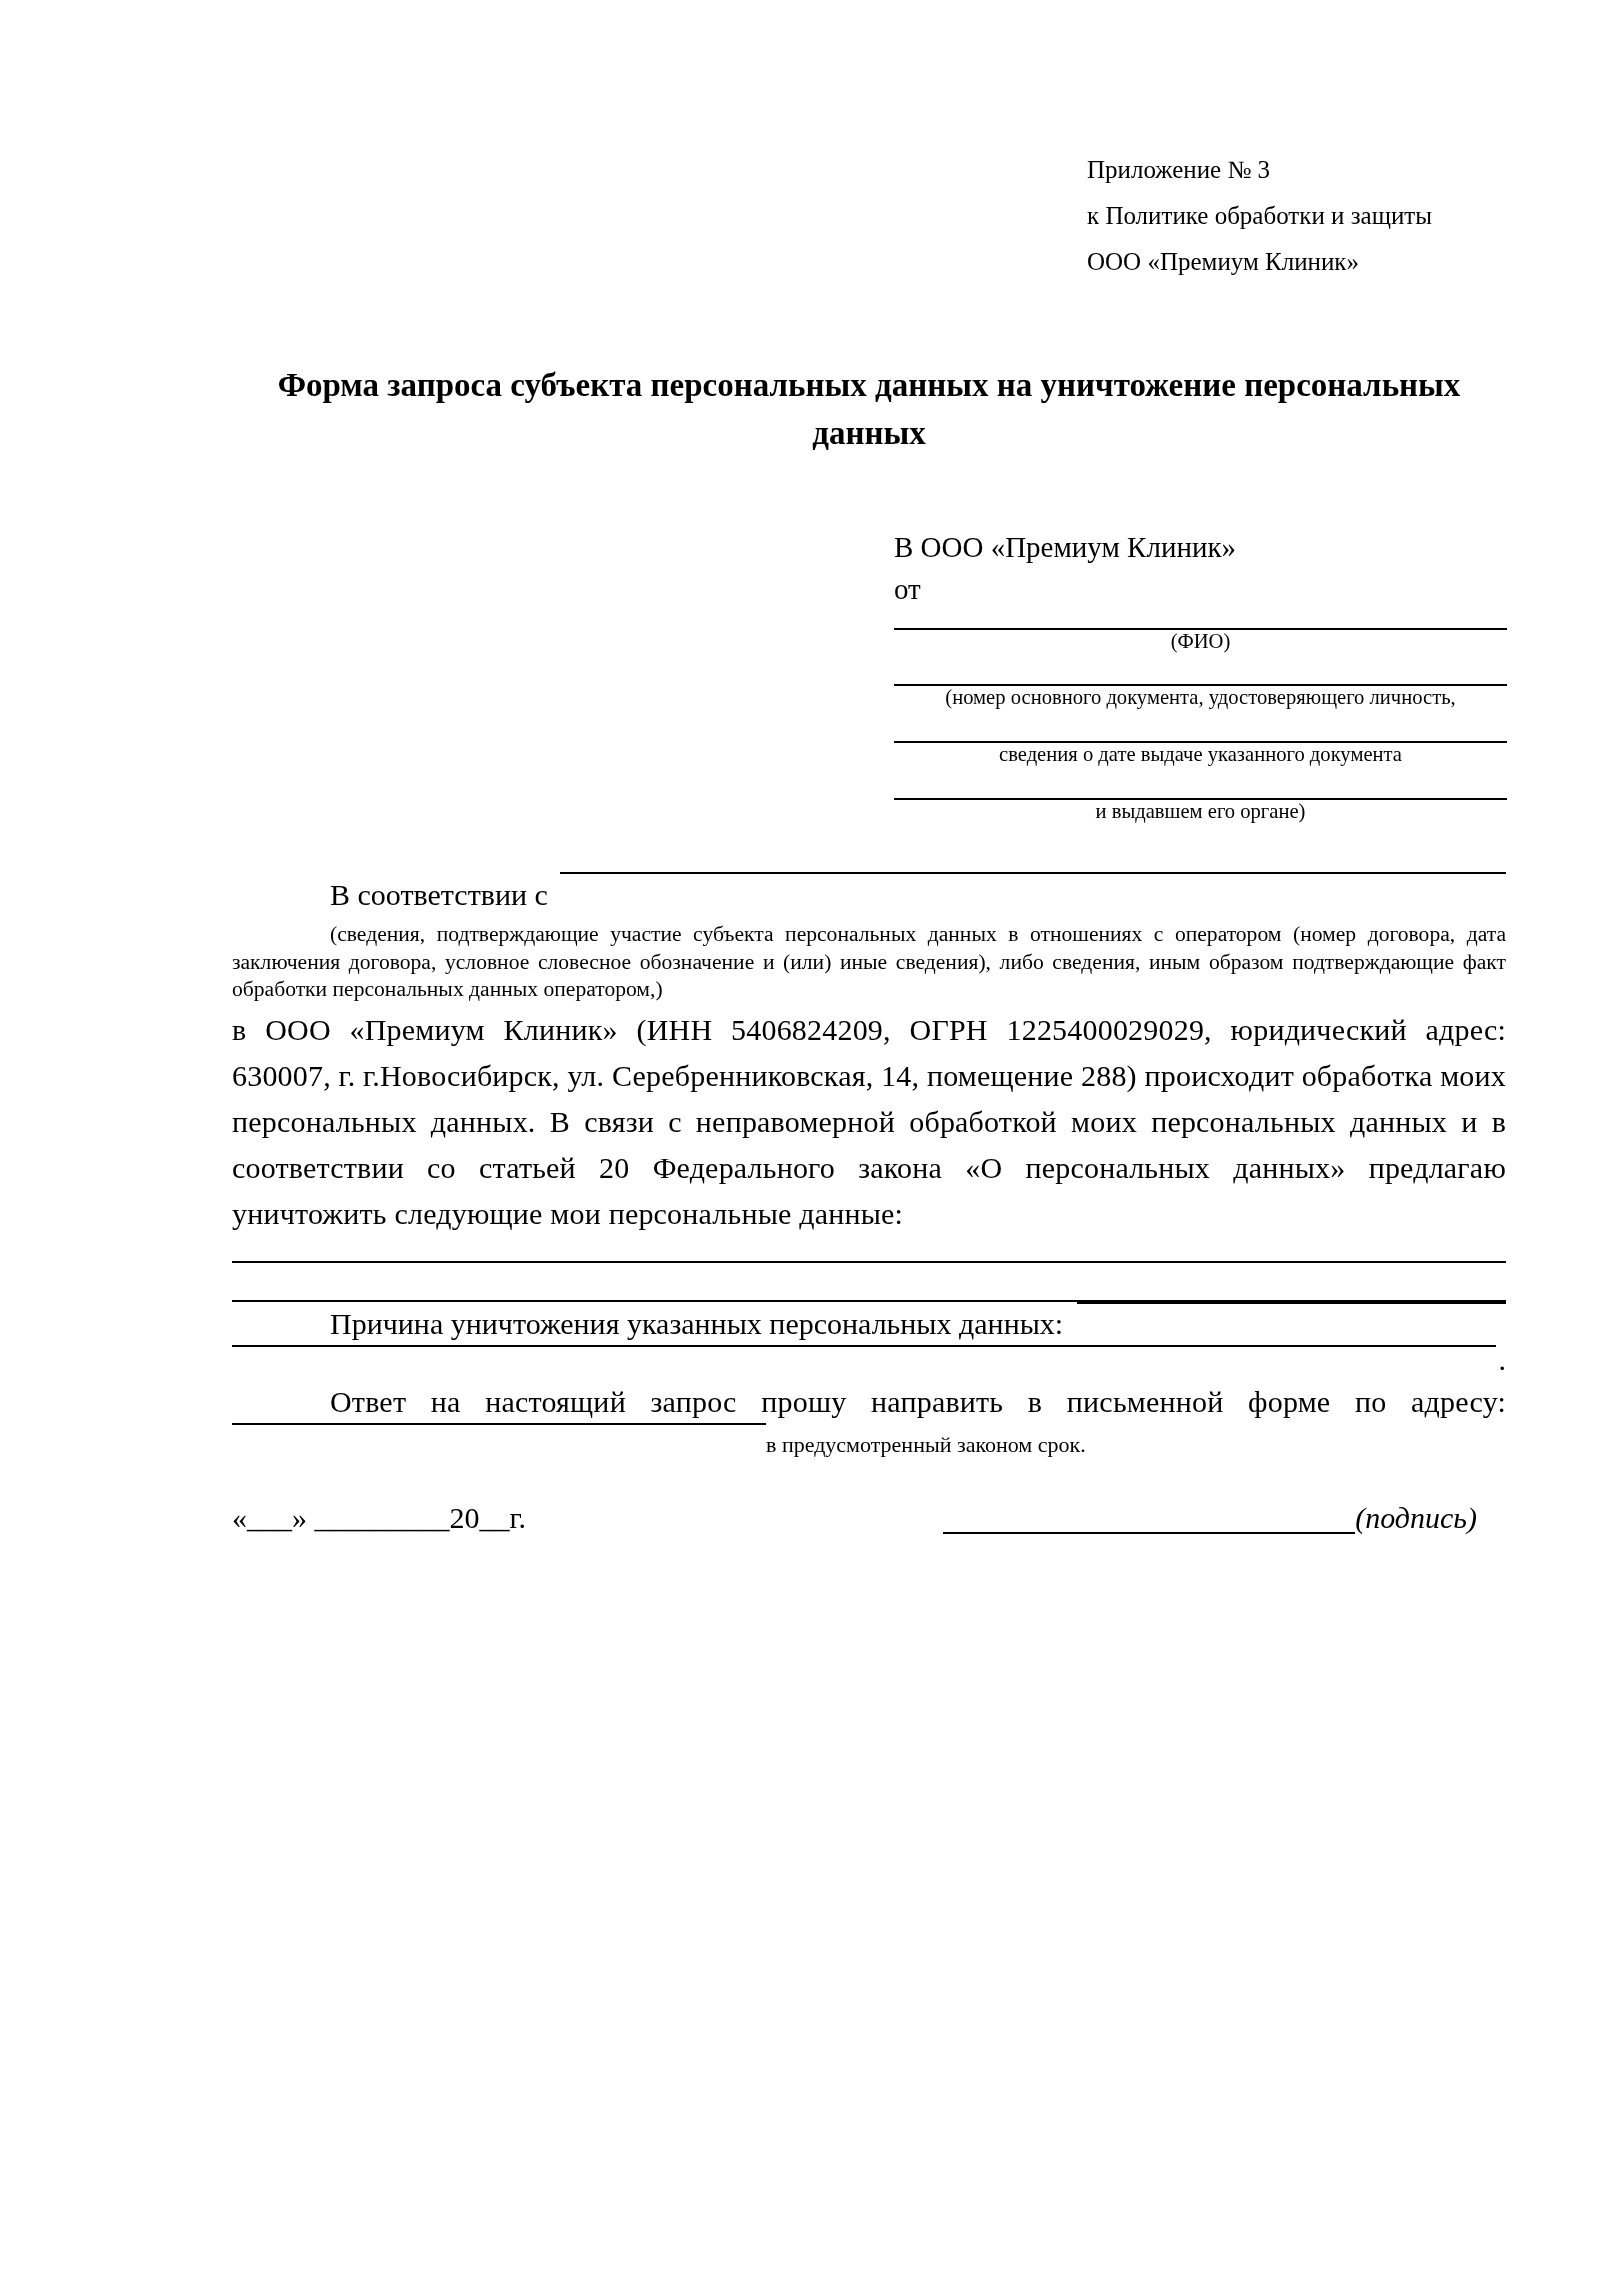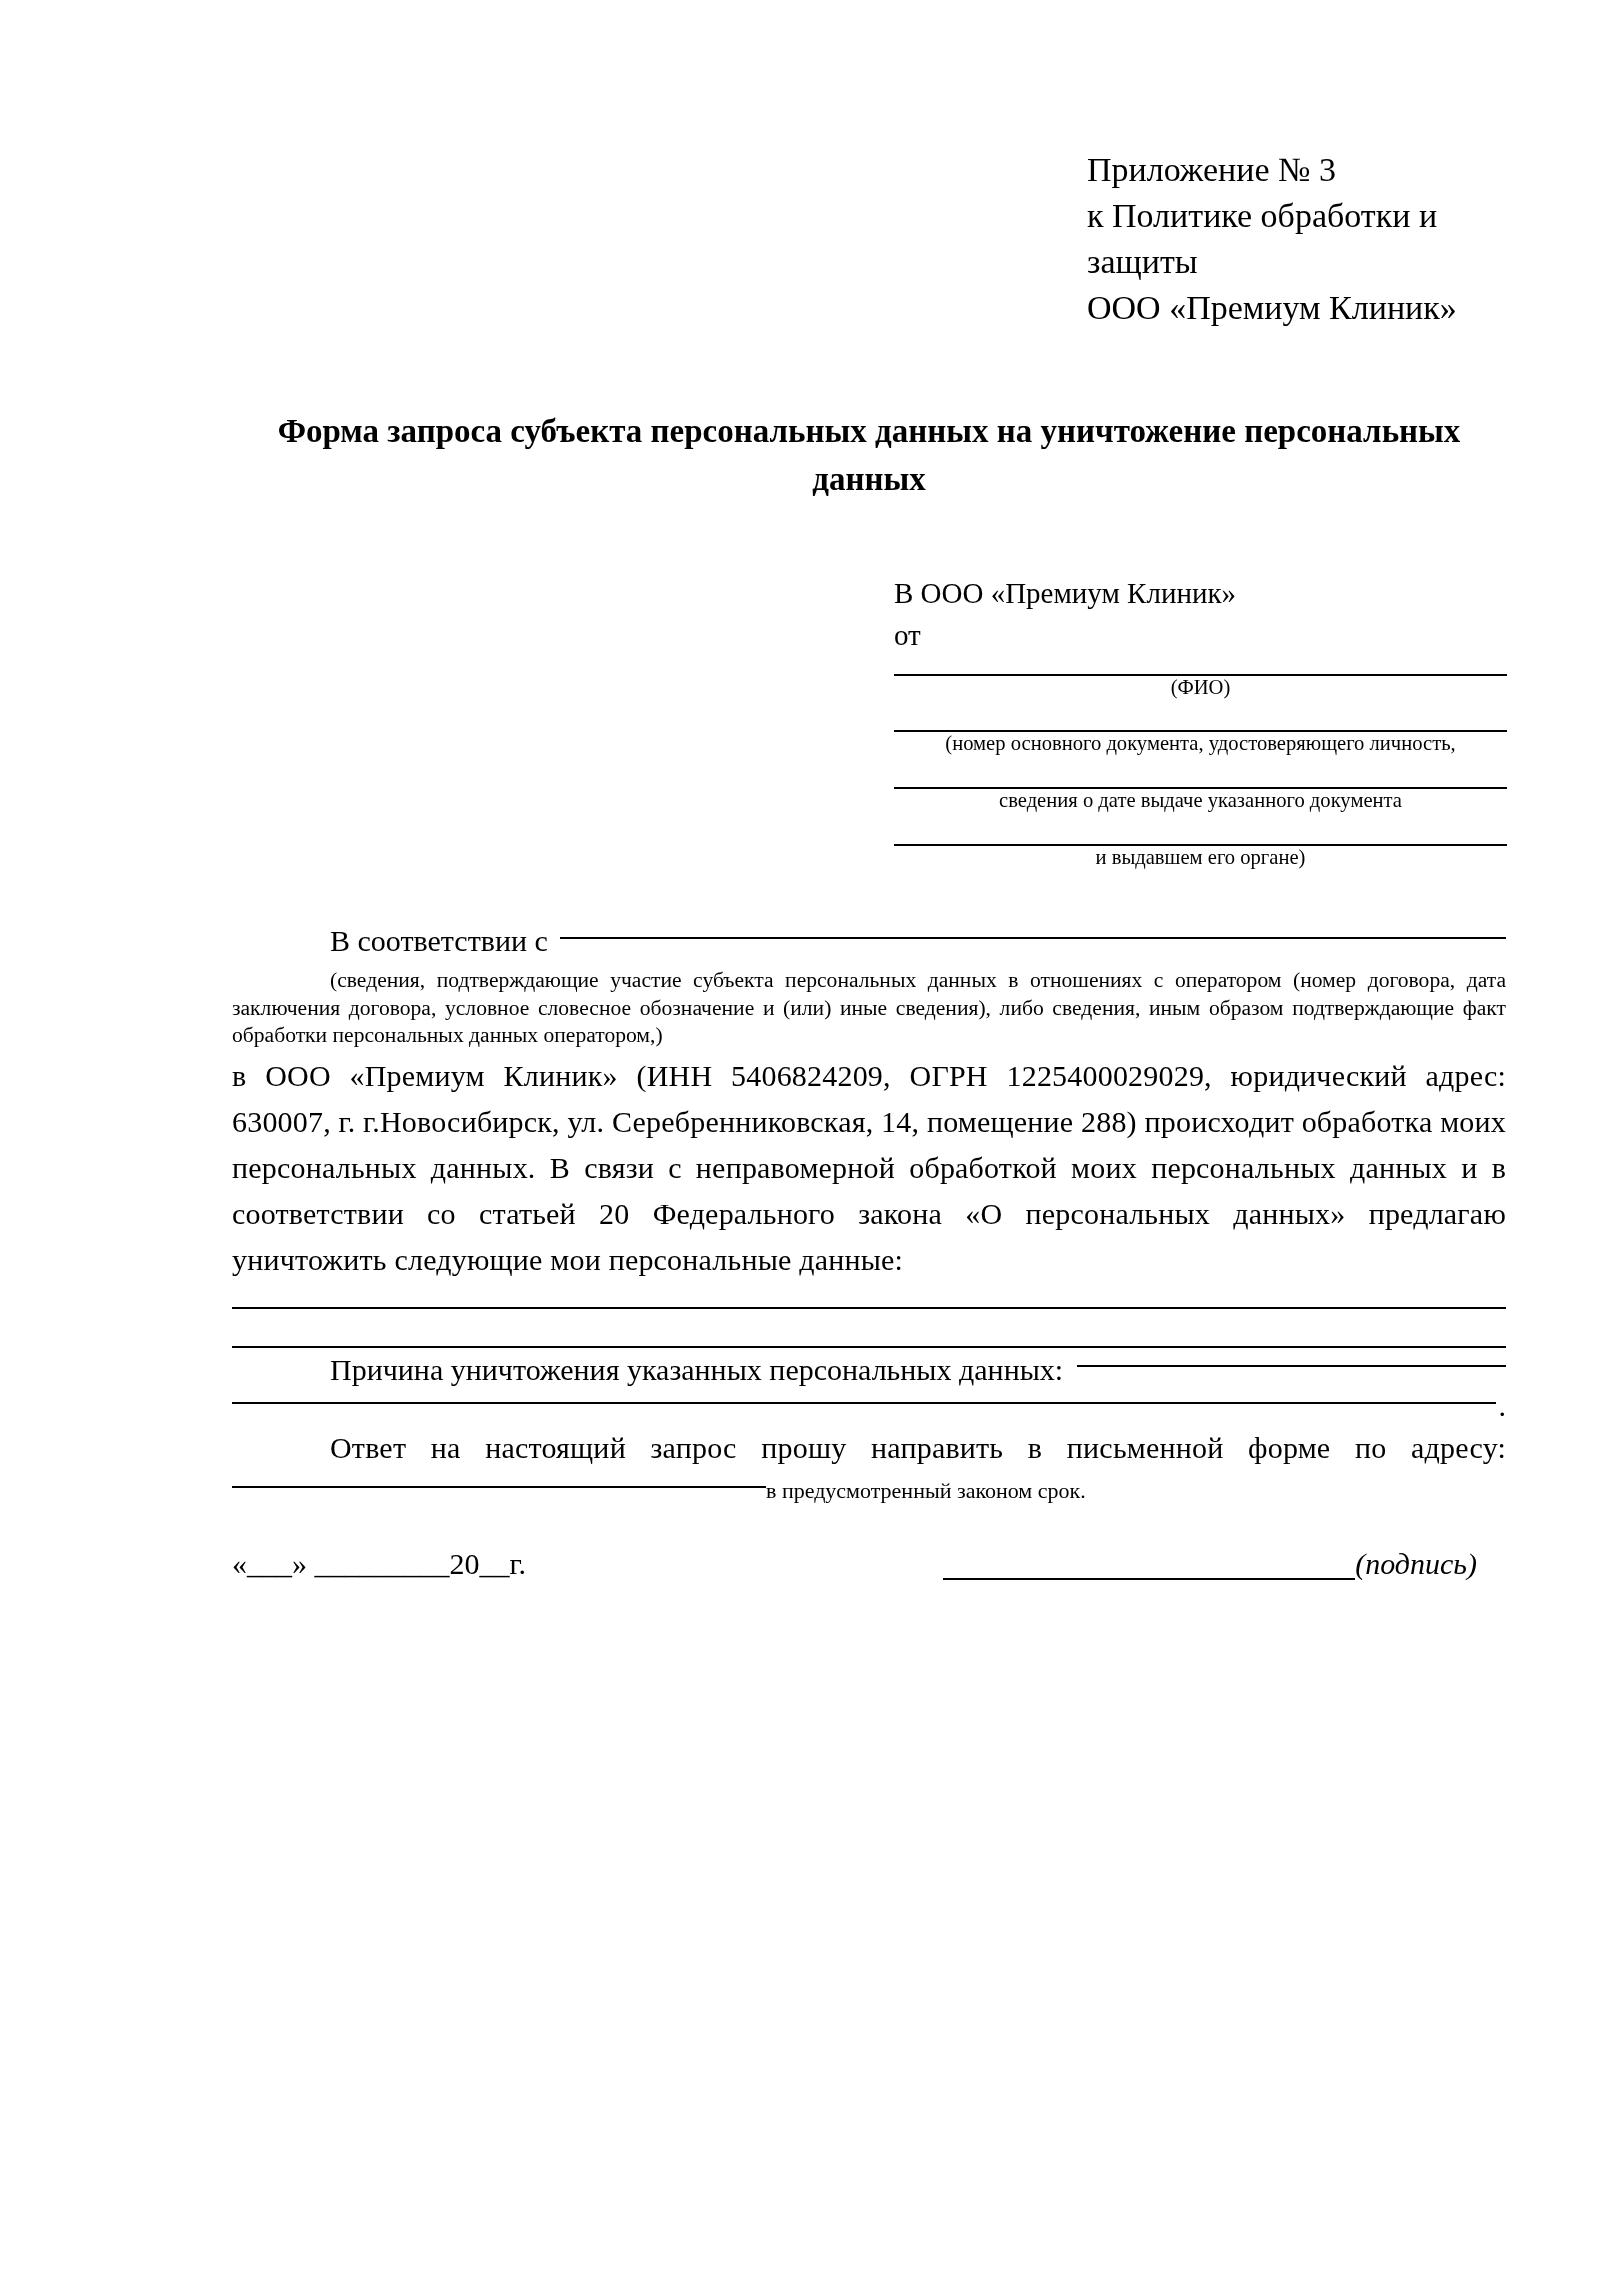--- a/index.html
+++ b/index.html
@@ -8,41 +8,41 @@
     width:1621px;height:2294px;
     margin:0 auto;
     background:#ffffff;
     color:#000000;
     font-family:"Liberation Serif","DejaVu Serif",serif;
     box-sizing:border-box;
     padding:147px 115px 0 232px;
     overflow:hidden;
   }
   
-  .annex{margin-left:855px;font-size:34px;line-height:46px;}
+  .annex{margin-left:855px;font-size:25px;line-height:46px;}
   
   .doc-title{
     margin-top:76px;
     text-align:center;
     font-weight:bold;
     font-size:33px;
     line-height:48px;
     padding:0 9.8px;
   }
   
   .addr{margin-left:662px;width:613px;margin-top:69px;font-size:29px;}
   .addr-line{line-height:42px;}
   .fill-line{height:17.6px;border-bottom:2.9px solid #000;}
   .addr .caption{
     font-size:20.6px;line-height:23.5px;text-align:center;
     padding-top:0;margin-bottom:13.7px;
   }
   .addr .caption.last{margin-bottom:0;}
   
-  .row-flex{display:flex;align-items:center;}
+  .row-flex{display:flex;align-items:flex-start;}
   .accordance{margin-top:49px;font-size:30px;line-height:46px;}
   .accordance .lead{white-space:nowrap;padding-left:98px;margin-right:11.8px;}
   .blank-flex{flex:1 1 auto;border-bottom:2.9px solid #000;margin-bottom:6.9px;}
   
   .note{
     font-size:21.6px;line-height:27.4px;
     text-align:justify;text-indent:98px;
     margin-top:2.9px;
   }
   

